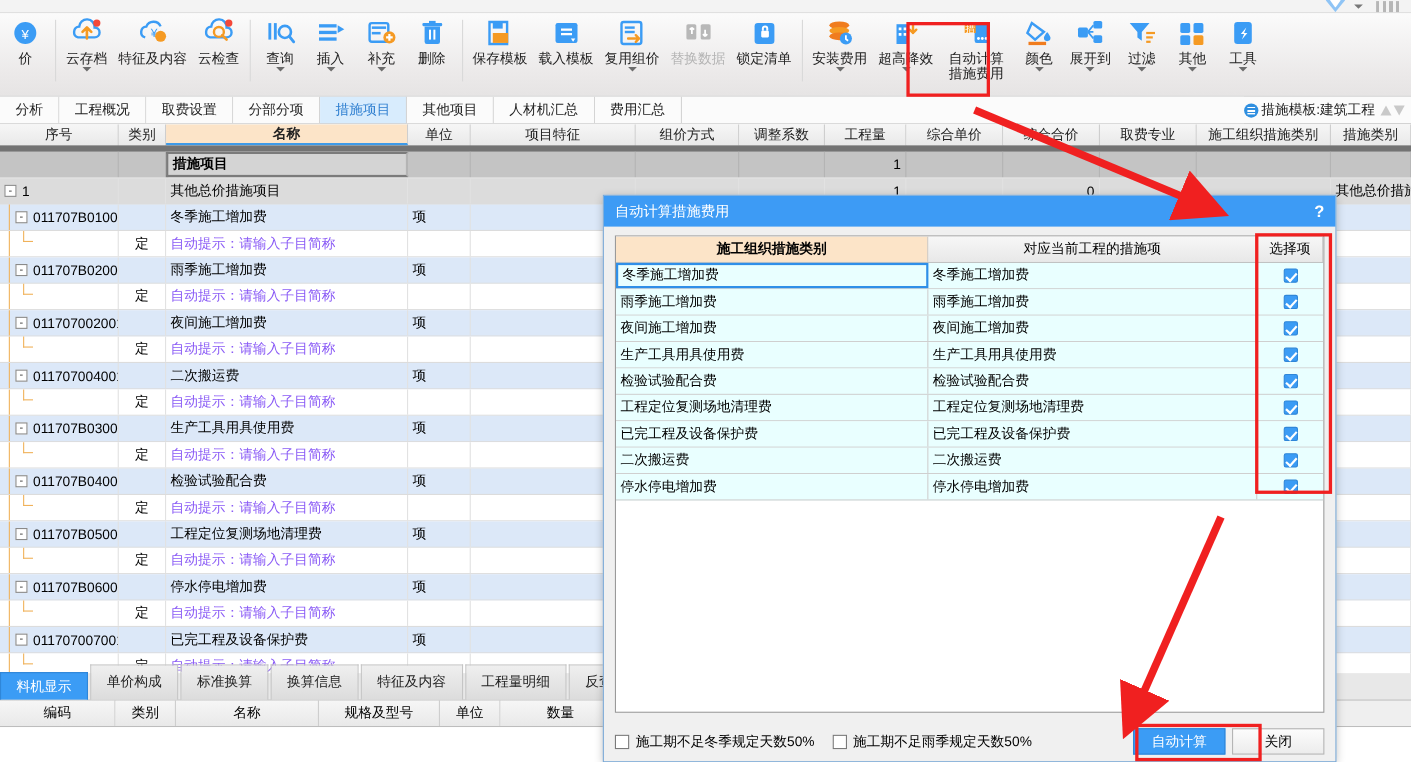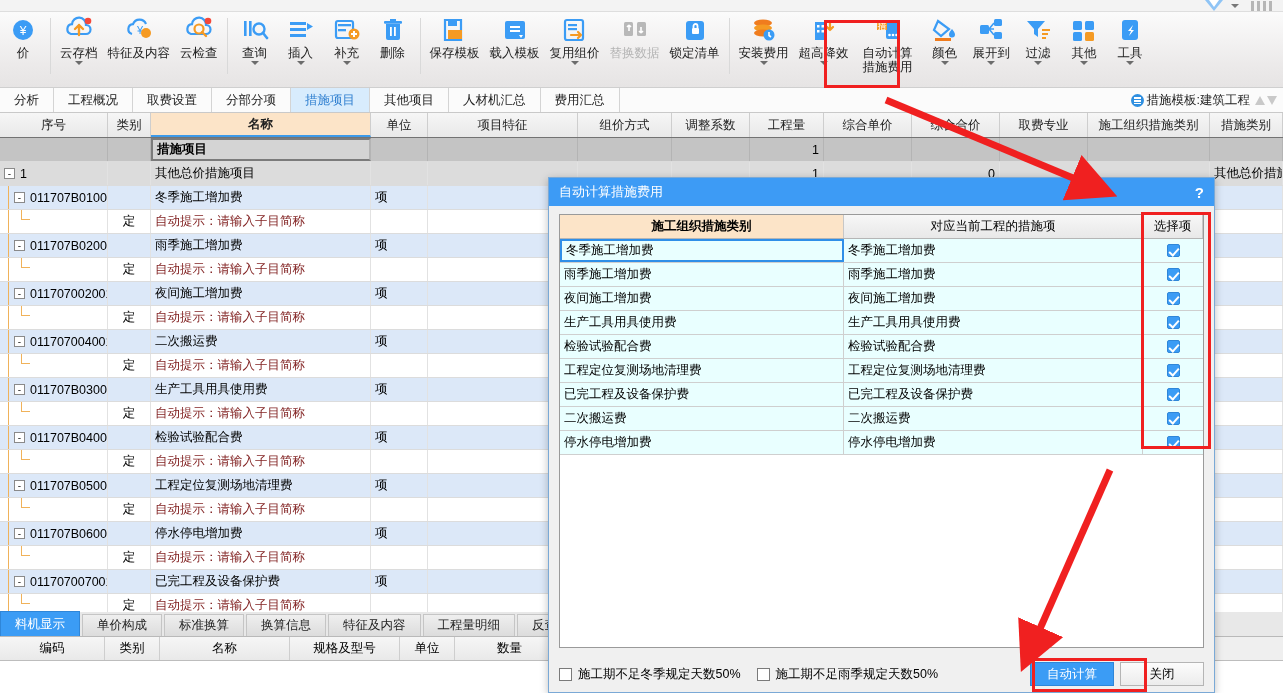--- a/index.html
+++ b/index.html
@@ -74,53 +74,53 @@
     background:repeating-linear-gradient(#fff 0 1.5px,transparent 1.5px 3px);}
   .updn{display:flex;gap:2px;margin-left:2px;}
   .updn i{display:block;width:0;height:0;border-left:5px solid transparent;border-right:5px solid transparent;border-bottom:9px solid #c9c9c9;}
   .updn i.d{border-bottom:none;border-top:9px solid #c9c9c9;}
 
   
   .grid{
     position:absolute; left:0; top:113px; width:1283px; height:499px;
     background:#fff; overflow:hidden;
   }
-  .ghead{ display:flex; height:25px; background:#efefef; border-bottom:1px solid #737373;}
+  .ghead{ display:flex; height:25px; background:#efefef; border-bottom:6px solid #737373;}
   .gh{
     display:flex;align-items:center;justify-content:center;
     border-right:1px solid #cecece; font-size:12.5px; color:#222; white-space:nowrap;
     background:linear-gradient(#f6f6f6,#e9e9e9);
   }
   .gh.name{ background:#fce4c8; font-weight:bold; border-bottom:2px solid #3e9ae8;}
   .grow{ display:flex; height:24px; border-bottom:1px solid #dcdcdc;}
   .gc{ display:flex;align-items:center; border-right:1px solid #e2e2e2; padding:0 4px;
     font-size:12.5px; white-space:nowrap; overflow:hidden;}
   .gc.r{ justify-content:flex-end;}
   .grow.r0{ background:#c4c4c4; }
   .grow.r0 .gc{ border-right-color:#b4b4b4;}
   .grow.r1{ background:#dcdcdc;}
   .grow.blue{ background:#dce8f8;}
   .grow.white{ background:#ffffff;}
   .nmbox{ border:2px solid #7b7b7b; background:#d4d4d4; font-weight:bold;}
-  .hint{ color:#7f1d1d;}
+  .hint{ color:#8b5cf6;}
   .expander{
     width:11px;height:11px;border:1px solid #8a8a8a;background:#fff;
     display:inline-flex;align-items:center;justify-content:center;
     font-size:10px;line-height:9px;color:#333;margin-right:5px;flex:0 0 auto;
   }
   .elbow{position:relative;width:18px;height:24px;flex:0 0 auto;}
   .elbow:before{content:"";position:absolute;left:7px;top:-12px;width:1px;height:22px;background:#f0b25a;}
   .elbow:after{content:"";position:absolute;left:7px;top:9px;width:9px;height:1px;background:#f0b25a;}
   .vline{position:relative;width:10px;height:24px;flex:0 0 auto;}
   .vline:before{content:"";position:absolute;left:4px;top:-2px;width:1px;height:28px;background:#f0b25a;}
 
   
   .btabs{ position:absolute; left:0; top:612px; width:1283px; height:25px;
     background:#e8e8e8; display:flex; align-items:flex-end; border-bottom:1px solid #b9b9b9;}
-  .btab{ height:22px; display:flex;align-items:center;justify-content:center;
+  .btab{ height:32px; display:flex;align-items:center;justify-content:center;
      padding:0 14px; font-size:12.5px; background:linear-gradient(#efefef,#dcdcdc);
      border:1px solid #c5c5c5; border-bottom:none; margin-right:2px; color:#222; white-space:nowrap;}
   .btab.active{ background:#3b9cf5; color:#fff; border-color:#2f86d8; height:25px;}
   .bhead{ position:absolute; left:0; top:637px; width:1283px; height:24px;
     display:flex; background:#efefef; border-bottom:1px solid #bdbdbd;}
   .bh{ display:flex;align-items:center;justify-content:center;border-right:1px solid #cecece;
      font-size:12.5px;background:linear-gradient(#f6f6f6,#e9e9e9); white-space:nowrap;}
   .bbody{position:absolute;left:0;top:661px;width:1283px;height:32px;background:#fff;}
 
   

